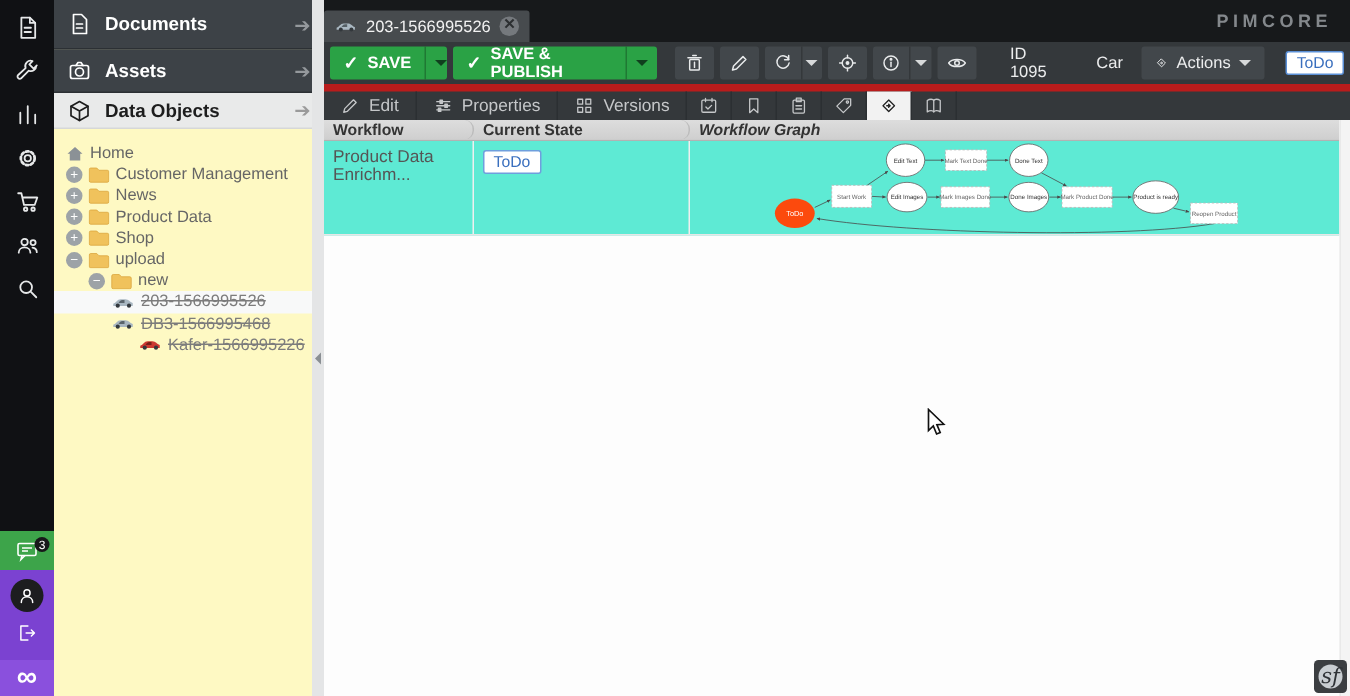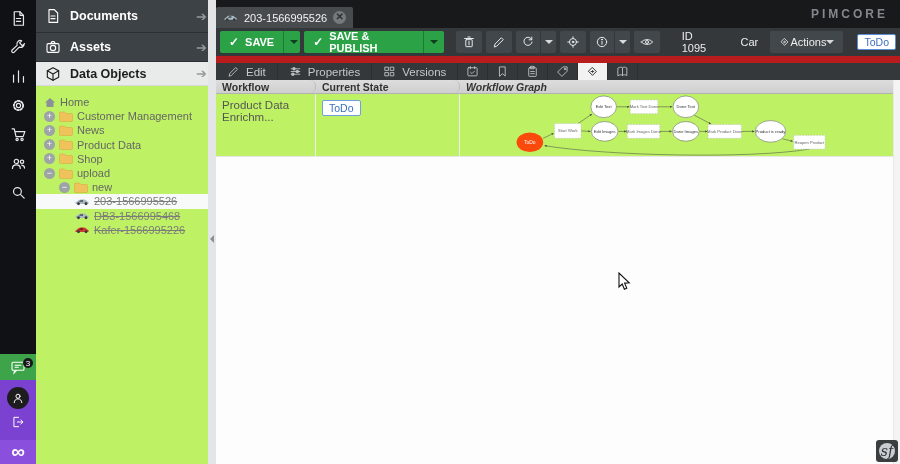--- a/index.html
+++ b/index.html
@@ -12,21 +12,21 @@
   #rail-bottom { position:absolute; left:0; bottom:0; width:36px; }
   #chat-block { width:36px; height:26px; background:#3da44a; display:flex; align-items:center; justify-content:center; position:relative; }
   #chat-block svg { width:16px; height:16px; stroke:#fff; fill:none; stroke-width:1.6; }
   #chat-badge { position:absolute; right:3px; top:4px; background:#17181a; color:#fff; font-size:8px; width:10px; height:10px; border-radius:5px; display:flex; align-items:center; justify-content:center; }
   #purple-block { width:36px; height:60px; background:#7b42d1; display:flex; flex-direction:column; align-items:center; justify-content:space-evenly; }
   #avatar-circle { width:22px; height:22px; border-radius:50%; background:#1d1d1f; display:flex; align-items:center; justify-content:center; }
   #avatar-circle svg, #logout-btn svg { width:14px; height:14px; stroke:#fff; fill:none; stroke-width:1.7; stroke-linecap:round; stroke-linejoin:round; }
   #logo-block { width:36px; height:24px; background:#8a50dd; display:flex; align-items:center; justify-content:center; color:#fff; font-size:19px; font-weight:bold; }
 
   
-  #west { position:absolute; left:36px; top:0; width:180px; height:464px; background:#bef264; }
+  #west { position:absolute; left:36px; top:0; width:180px; height:464px; background:#fef9c3; }
   .acc-header { display:flex; align-items:center; padding:0 9px; gap:9px; cursor:pointer; }
   .acc-dark { background:#3d4247; color:#fff; border-bottom:1px solid #2c3034; }
   .acc-header svg { width:16px; height:16px; stroke:currentColor; fill:none; stroke-width:1.7; stroke-linejoin:round; stroke-linecap:round; flex:0 0 auto; }
   .acc-label { font-size:12.5px; font-weight:bold; flex:1; }
   .acc-arrow { font-size:13px; color:#95999d; }
   #acc-documents { height:33px; }
   #acc-assets { height:29px; }
   #acc-dataobjects { height:24px; background:#e9eaea; color:#1d1d1d; border-bottom:1px solid #d6d7d8; }
   #acc-dataobjects .acc-arrow { color:#9a9a9a; }
 
@@ -56,36 +56,36 @@
   .btn-green .caret-seg { border-left:1px solid rgba(0,0,0,.25); padding:0 6px; height:100%; display:flex; align-items:center; }
   .check { font-size:12px; font-weight:bold; }
   .caret { width:0; height:0; border-left:4px solid transparent; border-right:4px solid transparent; border-top:4px solid #103f1e; }
   .caret.light { border-top-color:#d7d9da; }
   .btn-dark { height:22px; min-width:26px; background:#42474b; border-radius:2px; display:inline-flex; align-items:center; justify-content:center; margin-left:4px; cursor:pointer; }
   .btn-dark svg { width:14px; height:14px; stroke:#e8eaeb; fill:none; stroke-width:1.7; stroke-linecap:round; stroke-linejoin:round; }
   .btn-split { padding:0; }
   .btn-split .seg-i { width:26px; height:22px; display:flex; align-items:center; justify-content:center; }
   .btn-split .seg-c { width:16px; height:22px; display:flex; align-items:center; justify-content:center; border-left:1px solid #34383b; }
   .meta-text { color:#ecedee; font-size:11px; margin-left:22px; }
-  #actions-btn { padding:8px 9px; gap:0; margin-left:12px; color:#ecedee; font-size:11px; }
+  #actions-btn { padding:8px 9px; gap:6px; margin-left:12px; color:#ecedee; font-size:11px; }
   #status-chip { margin-left:14px; background:#fff; border:1px solid #5a8fd6; color:#3a6fbe; font-size:10.5px; padding:1px 6px; border-radius:2px; cursor:default; }
 
-  #subtabs { position:absolute; left:0; top:56px; right:0; height:24px; background:#34383b; border-top:7px solid #b91c1c; display:flex; align-items:stretch; }
+  #subtabs { position:absolute; left:0; top:56px; right:0; height:24px; background:#34383b; border-top:5px solid #b91c1c; display:flex; align-items:stretch; }
   .subtab { display:flex; align-items:center; gap:6px; padding:0 11px; color:#c5c7c9; font-size:11.5px; border-right:1px solid #2b2f32; cursor:pointer; }
   .subtab svg, .icontab svg { width:13px; height:13px; stroke:currentColor; fill:none; stroke-width:1.6; stroke-linecap:round; stroke-linejoin:round; }
   .icontab { width:30px; display:flex; align-items:center; justify-content:center; color:#c5c7c9; border-right:1px solid #2b2f32; cursor:pointer; }
   .icontab.active { background:#f2f2f2; color:#222; }
 
   #grid-header { position:absolute; left:0; top:80px; right:7px; height:14px; background:linear-gradient(#dddddd,#cfcfcf); border-bottom:1px solid #b2b2b2; display:flex; }
   .gh-cell { font-size:10.5px; font-weight:bold; color:#333; padding:1px 0 0 6px; border-right:1px solid #bcbcbc;border-radius:6px; }
   #gh-workflow { width:100px; }
   #gh-state { width:144px; }
   #gh-graph { flex:1; border-right:none;font-style:italic; }
 
-  #grid-row { position:absolute; left:0; top:94px; right:7px; height:63px; background:#bef264; border-bottom:1px solid #e7e7e7; display:flex; }
+  #grid-row { position:absolute; left:0; top:94px; right:7px; height:63px; background:#5eead4; border-bottom:1px solid #e7e7e7; display:flex; }
   .gr-cell { border-right:1px solid #efefef; }
   #gr-workflow { width:100px; font-size:11.5px; color:#555; padding:5px 0 0 6px; }
   #gr-state { width:144px; padding:4px 0 0 6px; }
   #state-chip { display:inline-block; background:#fff; border:1px solid #6f9fdd; color:#3a6fbe; font-size:10.5px; padding:1px 6px; border-radius:2px; }
   #gr-graph { flex:1; border-right:none; position:relative; }
   #wfgraph { position:absolute; left:0; top:0; width:100%; height:100%; }
 
   #scroll-strip { position:absolute; right:0; top:80px; bottom:0; width:7px; background:#f4f4f4; border-left:1px solid #e9e9e9; }
 
   #cursor { position:absolute; left:618px; top:272px; z-index:50; pointer-events:none; }
@@ -273,21 +273,21 @@
         <span class="tree-ico">
           <svg width="16" height="9" viewBox="0 0 32 18">
             <path d="M3 11c4-1 5-6 10-6h6c5 0 6 4 10 5v4H3z" fill="#a9b7c1"></path>
             <path d="M10 10c2-3 3-4 5-4h3v4z" fill="#5a646b"></path>
             <circle cx="9" cy="13.5" r="2.8" fill="#33383c"></circle>
             <circle cx="24" cy="13.5" r="2.8" fill="#33383c"></circle>
           </svg>
         </span>
         <span class="tree-label">DB3-1566995468</span>
       </div>
-      <div class="tree-row struck" style="padding-left: 38px; align-items: center;">
+      <div class="tree-row struck" style="padding-left: 56px; align-items: center;">
         <span class="tree-ico">
           <svg width="16" height="9" viewBox="0 0 32 18">
             <path d="M3 11c4-1 5-6 10-6h6c5 0 6 4 10 5v4H3z" fill="#cc3a31"></path>
             <path d="M10 10c2-3 3-4 5-4h3v4z" fill="#77201b"></path>
             <circle cx="9" cy="13.5" r="2.8" fill="#33383c"></circle>
             <circle cx="24" cy="13.5" r="2.8" fill="#33383c"></circle>
           </svg>
         </span>
         <span class="tree-label">Kafer-1566995226</span>
       </div>

